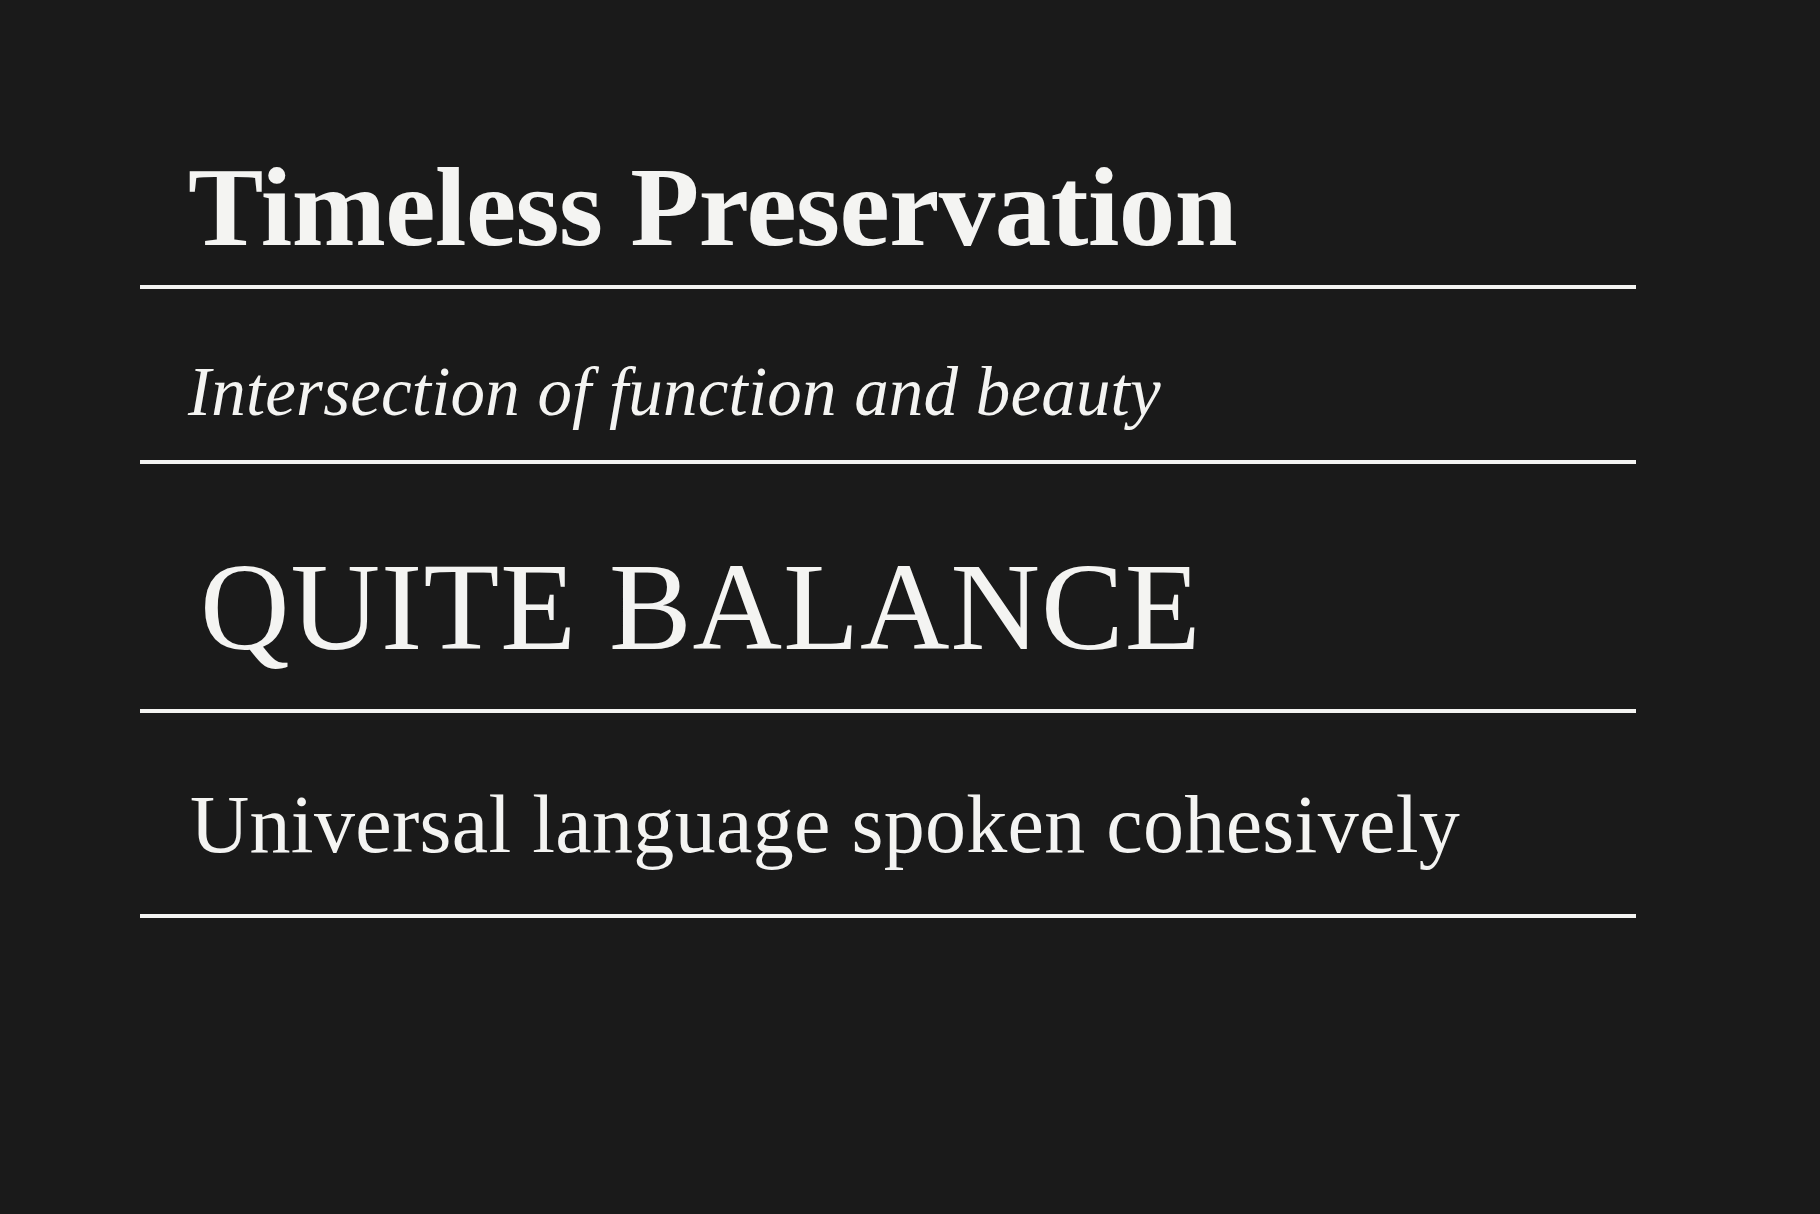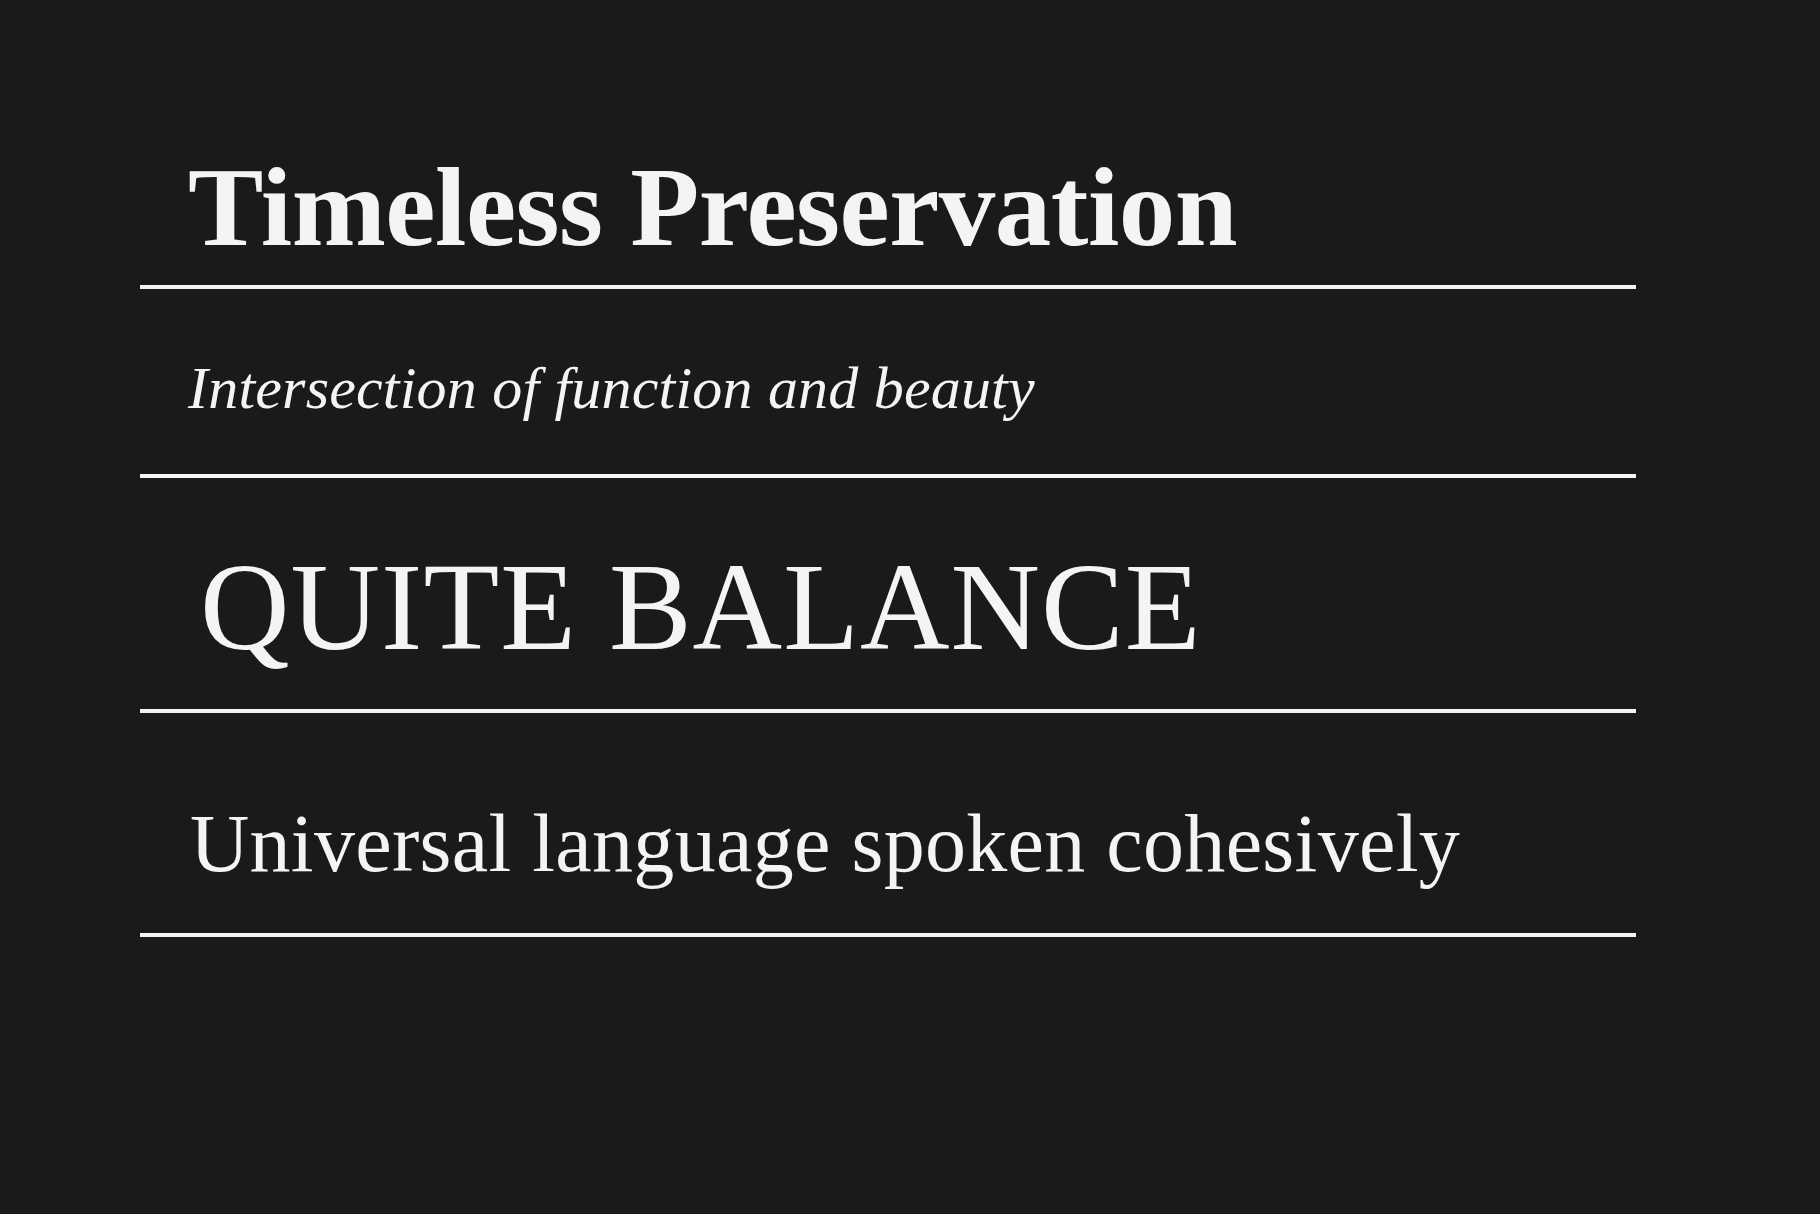--- a/index.html
+++ b/index.html
@@ -39,41 +39,41 @@
     letter-spacing: -0.5px;
     padding-left: 48px;
     padding-bottom: 22px;
   }
 
   
   #row-2 { top: 340px; }
   #row-2 .spec-line {
     font-style: italic;
     font-weight: 400;
-    font-size: 60px;
+    font-size: 69px;
     letter-spacing: 0.2px;
     padding-left: 48px;
     padding-top: 18px;
-    padding-bottom: 56px;
+    padding-bottom: 33px;
   }
 
   
   #row-3 { top: 538px; }
   #row-3 .spec-line {
     font-weight: 400;
     font-size: 124px;
     letter-spacing: 1px;
     padding-left: 60px;
     padding-top: 8px;
     padding-bottom: 39px;
     text-transform: uppercase;
   }
 
   
-  #row-4 { top: 761px; }
+  #row-4 { top: 742px; }
   #row-4 .spec-line {
     font-weight: 400;
     font-size: 82px;
     letter-spacing: 0.3px;
     padding-left: 50px;
     padding-top: 42px;
     padding-bottom: 48px;
   }
 </style>
 </head>

